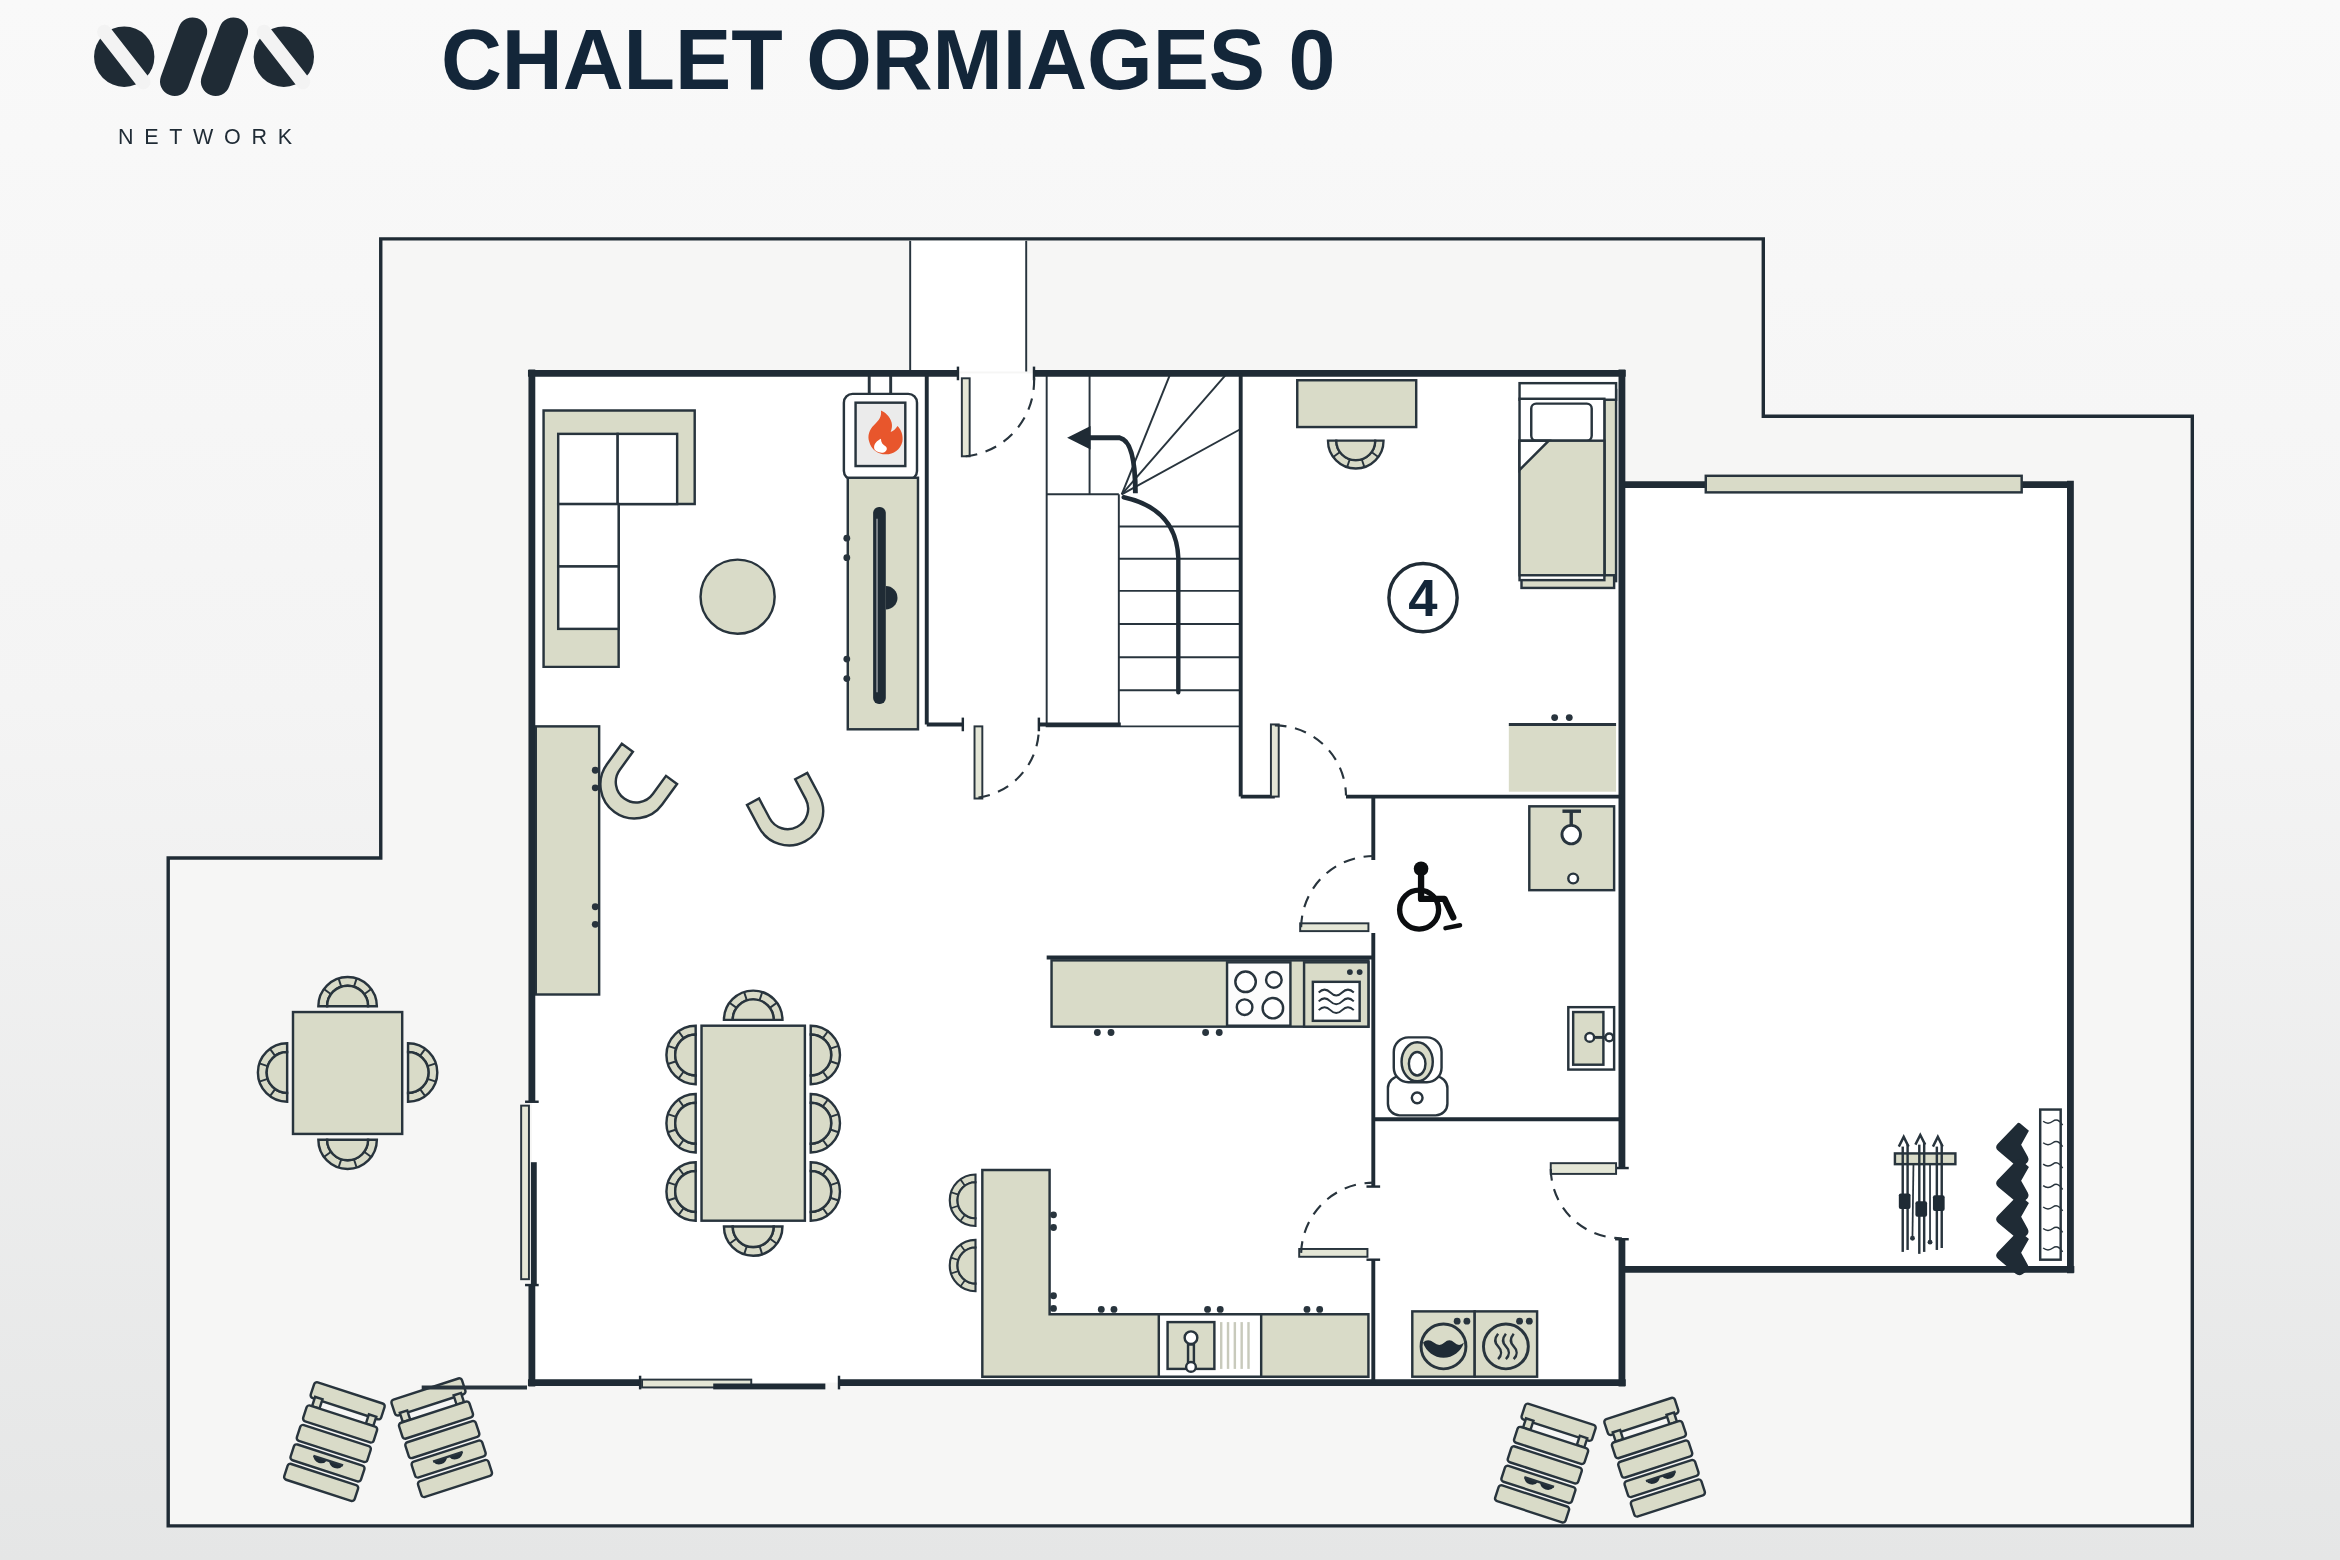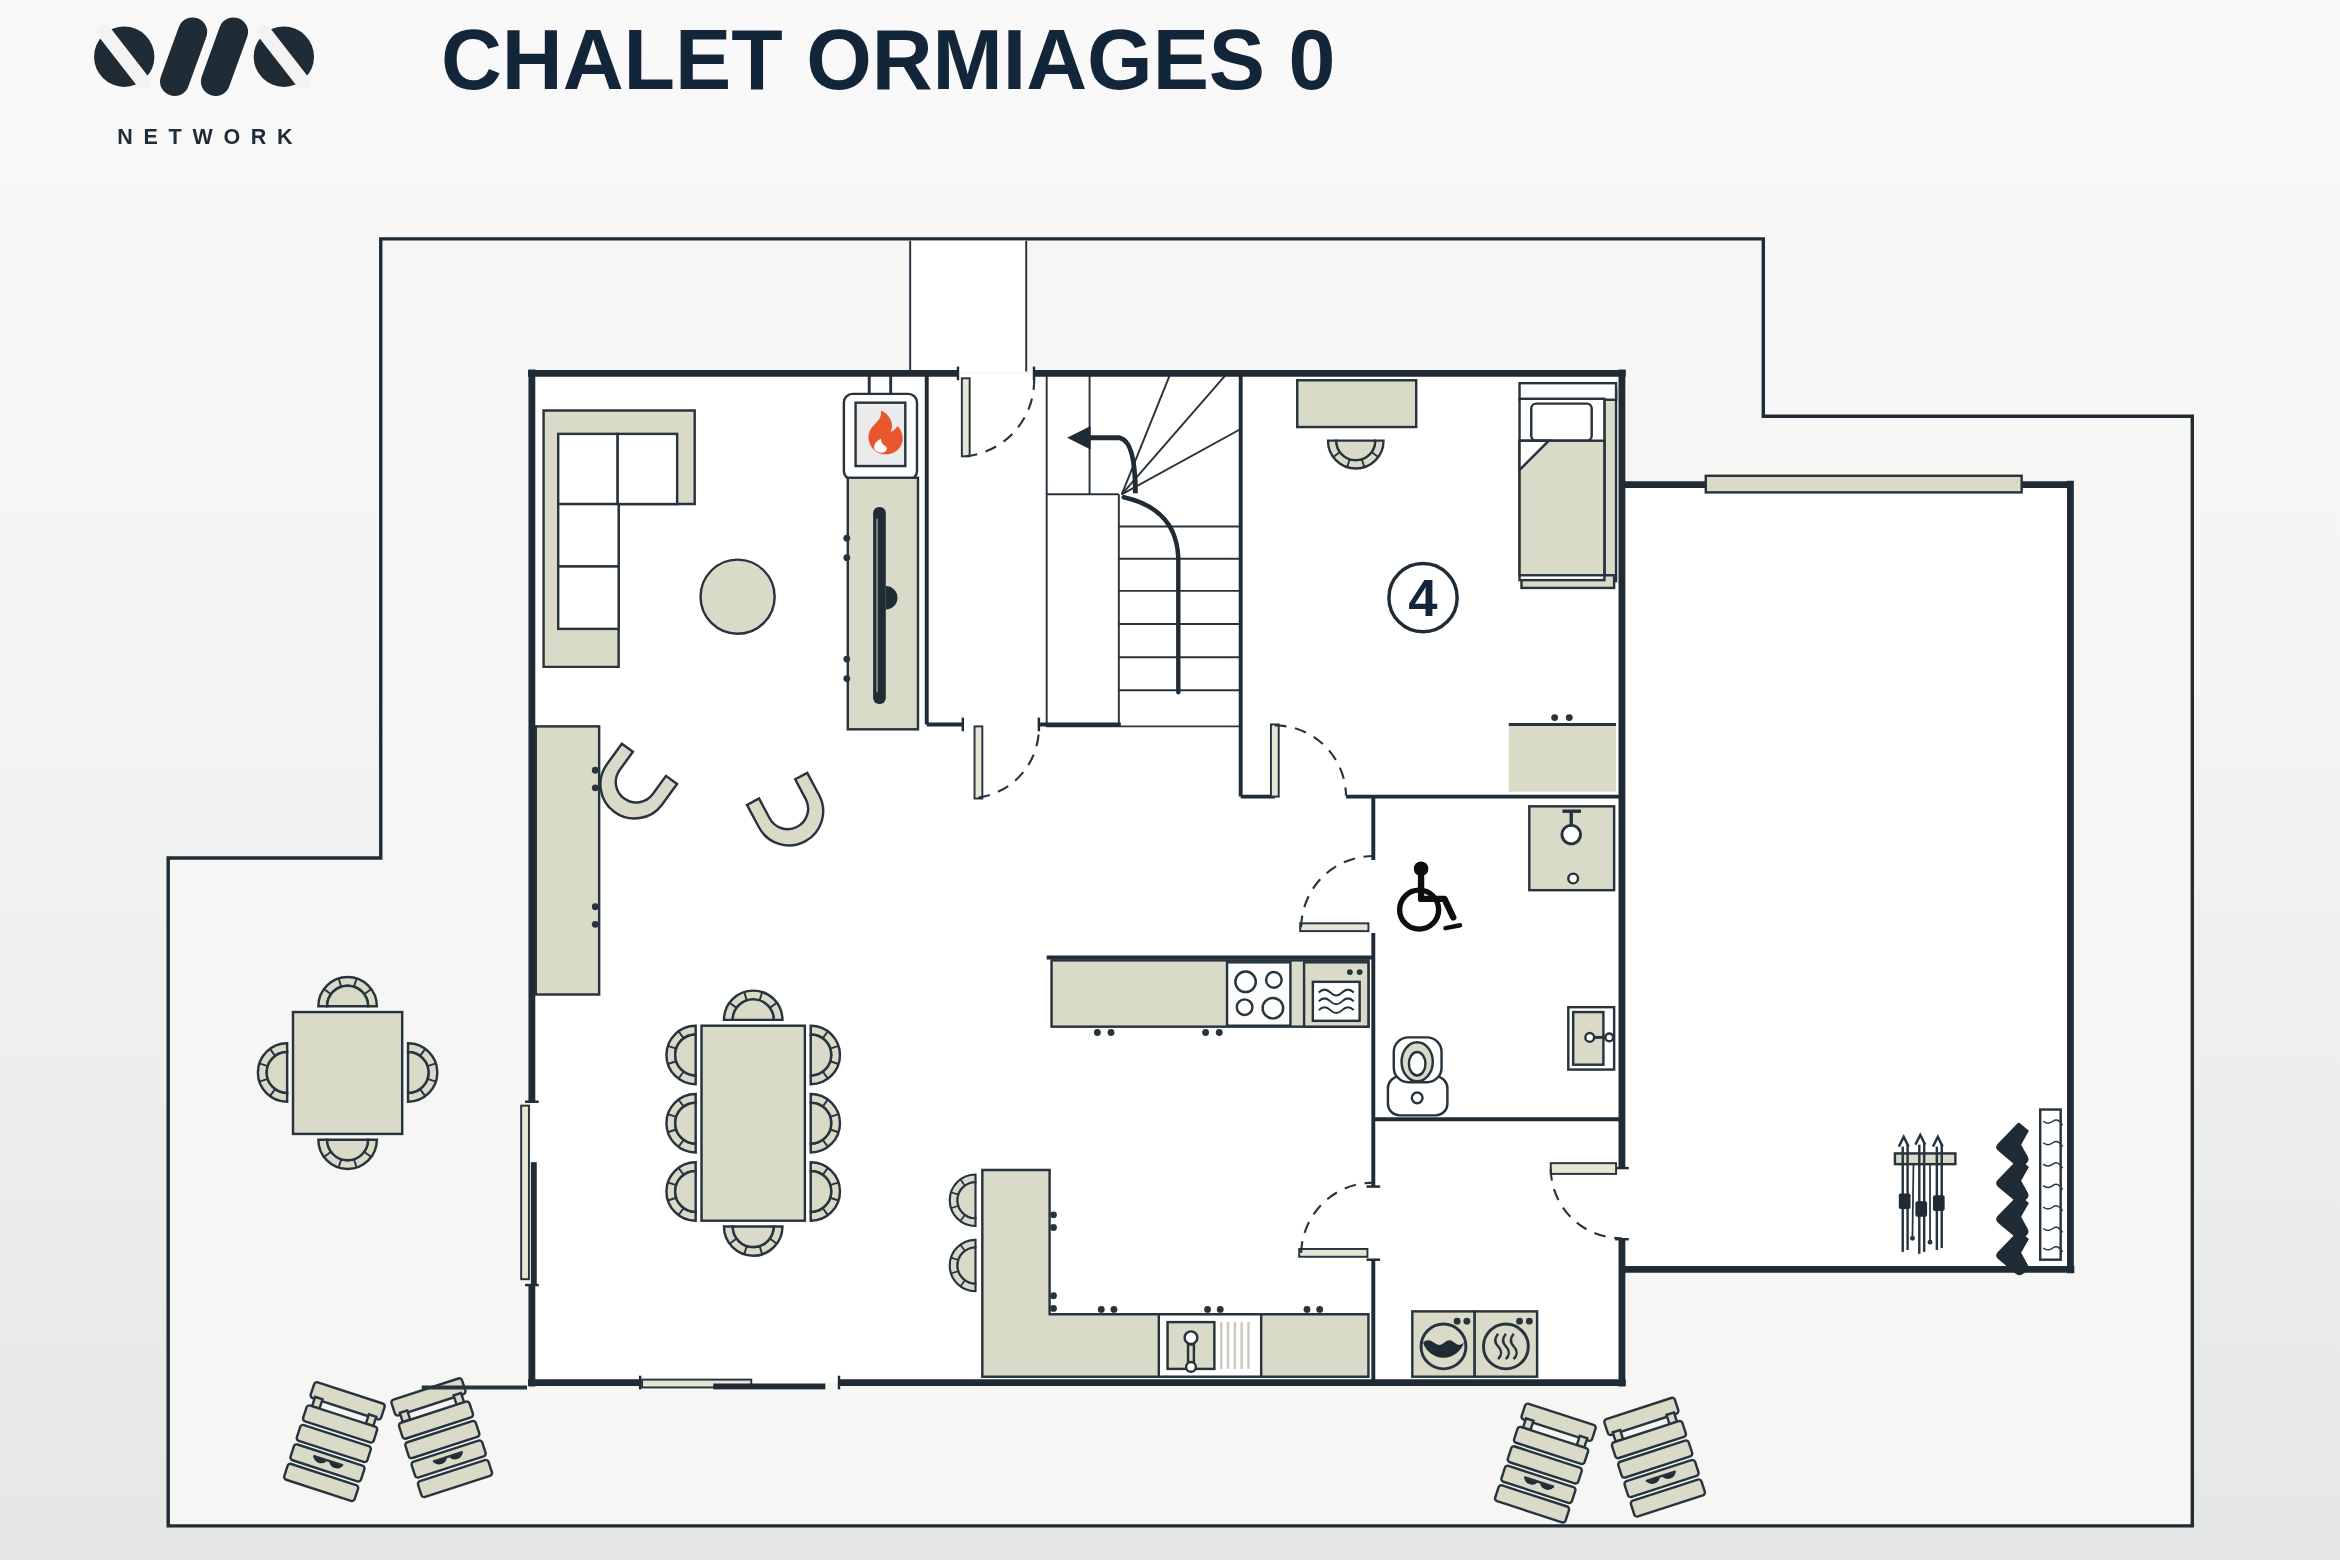--- a/index.html
+++ b/index.html
@@ -6,21 +6,21 @@
   body{
     width:2341px;height:1560px;
     background:linear-gradient(180deg,var(--bg-top,#f9f9f9) 0%,#f4f4f4 45%,var(--bg-bottom,#e6e7e7) 100%);
     font-family:"Liberation Sans", sans-serif;
     position:relative;overflow:hidden;
   }
   .header{position:absolute;left:0;top:0;width:2341px;height:146px;}
   .logo{position:absolute;left:93px;top:9.8px;width:224px;}
   .logo-net{
     margin-top:2px;text-align:center;width:224px;
-    font-size:21.5px;font-weight:bold;letter-spacing:10.7px;text-indent:10.7px;
+    font-size:21.5px;font-weight:normal;letter-spacing:10.7px;text-indent:10.7px;
     color:var(--wall,#1f2b35);
   }
   .title{
     position:absolute;left:441px;top:9.8px;
     font-size:86px;font-weight:bold;letter-spacing:0px;
     color:var(--title-text,#132639);
     transform:scale(0.98,1.0);transform-origin:left top;
   }
   svg.plan{position:absolute;left:0;top:0;}
   

